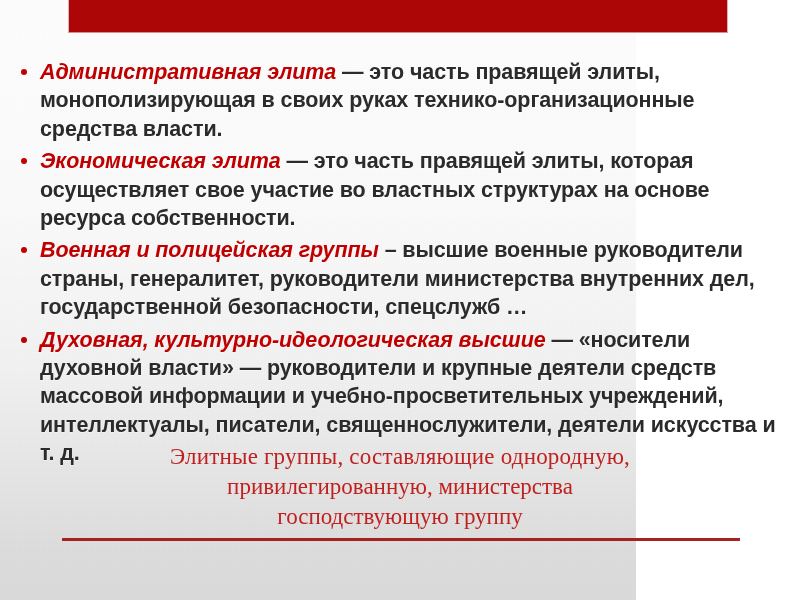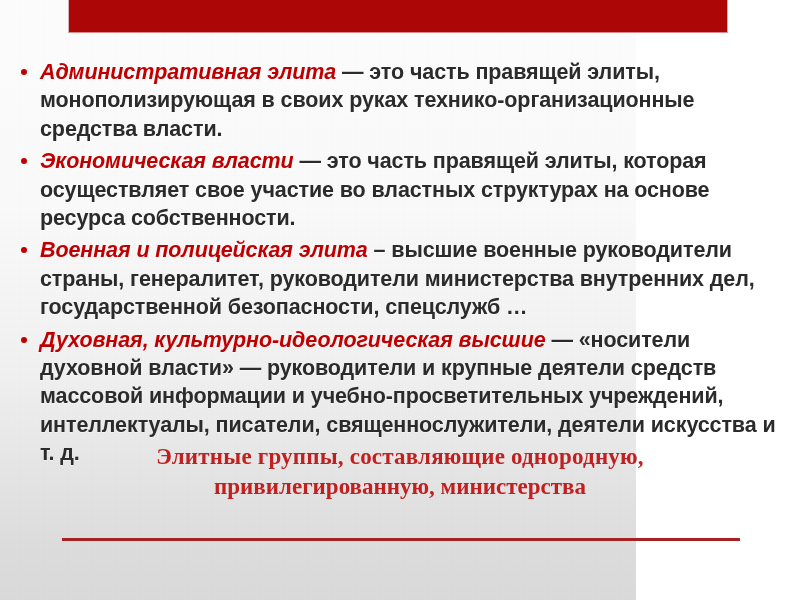--- a/index.html
+++ b/index.html
@@ -112,21 +112,20 @@
     text-align: center;
     font-family: "Liberation Serif", serif;
     font-size: 23px;
     line-height: 30px;
     color: #c0201f;
     z-index: 2;
   }
   #caption-block .cap-line {
     display: block;
     white-space: nowrap;
-    font-weight: bold;
   }
   #caption-block .cap-line.l1 { letter-spacing: .2px; }
 
   
   #bottom-rule {
     position: absolute;
     left: 62px;
     top: 538px;
     width: 678px;
     height: 0;
@@ -143,35 +142,36 @@
 
   <ul id="body-list">
 
     <li class="bullet">
       <span class="bullet-dot"></span>
       <span class="term">Административная элита</span><span class="rest"> — это часть правящей элиты, монополизирующая в своих руках технико-организационные средства власти.</span>
     </li>
 
     <li class="bullet">
       <span class="bullet-dot"></span>
-      <span class="term">Экономическая власти</span><span class="rest"> — это часть правящей элиты, которая осуществляет свое участие во властных структурах на основе ресурса собственности.</span>
+      <span class="term">Экономическая элита</span><span class="rest"> — это часть правящей элиты, которая осуществляет свое участие во властных структурах на основе ресурса собственности.</span>
     </li>
 
     <li class="bullet">
       <span class="bullet-dot"></span>
-      <span class="term">Военная и полицейская элита</span><span class="rest"> –  высшие военные руководители страны, генералитет, руководители министерства внутренних дел, государственной безопасности, спецслужб …</span>
+      <span class="term">Военная и полицейская группы</span><span class="rest"> –  высшие военные руководители страны, генералитет, руководители министерства внутренних дел, государственной безопасности, спецслужб …</span>
     </li>
 
     <li class="bullet">
       <span class="bullet-dot"></span>
       <span class="term">Духовная, культурно-идеологическая высшие</span><span class="rest"> — «носители духовной власти» — руководители и крупные деятели средств массовой информации и учебно-просветительных учреждений, интеллектуалы, писатели, священнослужители, деятели искусства и т. д.</span>
     </li>
 
   </ul>
 
   <div id="caption-block">
     <span class="cap-line l1">Элитные группы, составляющие однородную,</span>
     <span class="cap-line l2">привилегированную, министерства</span>
+    <span class="cap-line l3">господствующую группу</span>
   </div>
 
   <div id="bottom-rule"></div>
 
 </div>
 
 </body></html>

